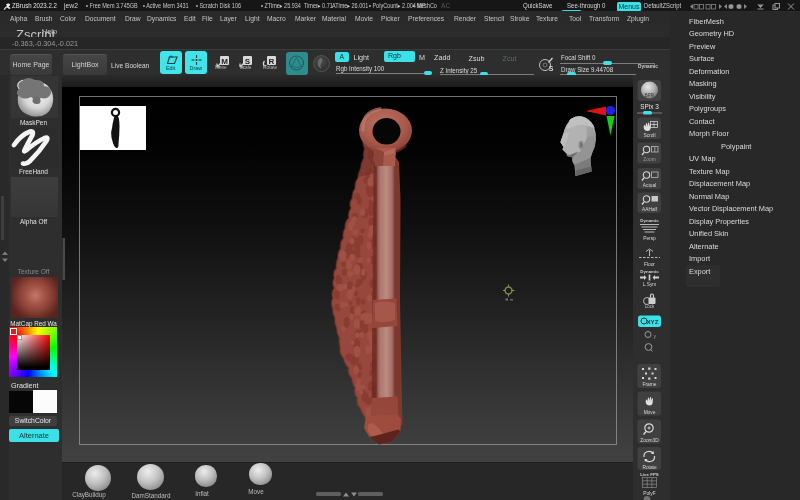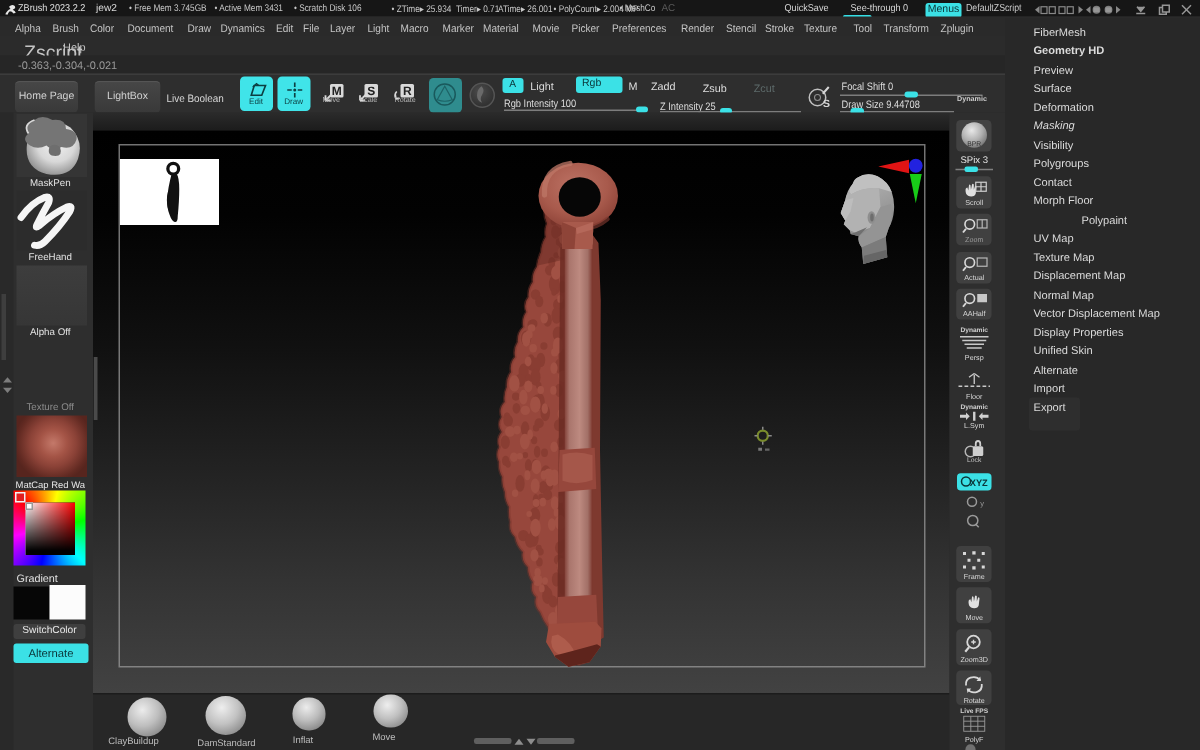--- a/index.html
+++ b/index.html
@@ -662,25 +662,25 @@
   </g>
   <text x="16.5" y="419.5" font-size="4.8" text-anchor="middle" fill="#d8d8d8" font-family="Liberation Sans">PolyF</text>
   <circle cx="14" cy="424.5" r="3.4" fill="#707070"></circle>
 </svg>
 </div>
 
 <div class="a" id="righttray" style="left:670px;top:12px;width:130px;height:488px;background:#282828;"></div>
 <div class="a" style="left:686px;top:265px;width:34px;height:22px;background:#2e2e2e;border-radius:2px;"></div>
 <div id="righttray-content" style="font-size:7.4px;color:#dcdcdc;">
 <span class="t" style="left:689px;top:16.8px;">FiberMesh</span>
-<span class="t" style="left:689px;top:29.3px;font-weight:bold;">Geometry HD</span>
+<span class="t" style="left:689px;top:29.3px;">Geometry HD</span>
 <span class="t" style="left:689px;top:41.8px;">Preview</span>
 <span class="t" style="left:689px;top:54.3px;">Surface</span>
 <span class="t" style="left:689px;top:66.8px;">Deformation</span>
-<span class="t" style="left:689px;top:79.3px;font-style:italic;">Masking</span>
+<span class="t" style="left:689px;top:79.3px;">Masking</span>
 <span class="t" style="left:689px;top:91.8px;">Visibility</span>
 <span class="t" style="left:689px;top:104.3px;">Polygroups</span>
 <span class="t" style="left:689px;top:116.8px;">Contact</span>
 <span class="t" style="left:689px;top:129.3px;">Morph Floor</span>
 <span class="t" style="left:689px;top:141.8px;margin-left:32px;">Polypaint</span>
 <span class="t" style="left:689px;top:154.3px;">UV Map</span>
 <span class="t" style="left:689px;top:166.8px;">Texture Map</span>
 <span class="t" style="left:689px;top:179.3px;">Displacement Map</span>
 <span class="t" style="left:689px;top:191.8px;">Normal Map</span>
 <span class="t" style="left:689px;top:204.3px;">Vector Displacement Map</span>

